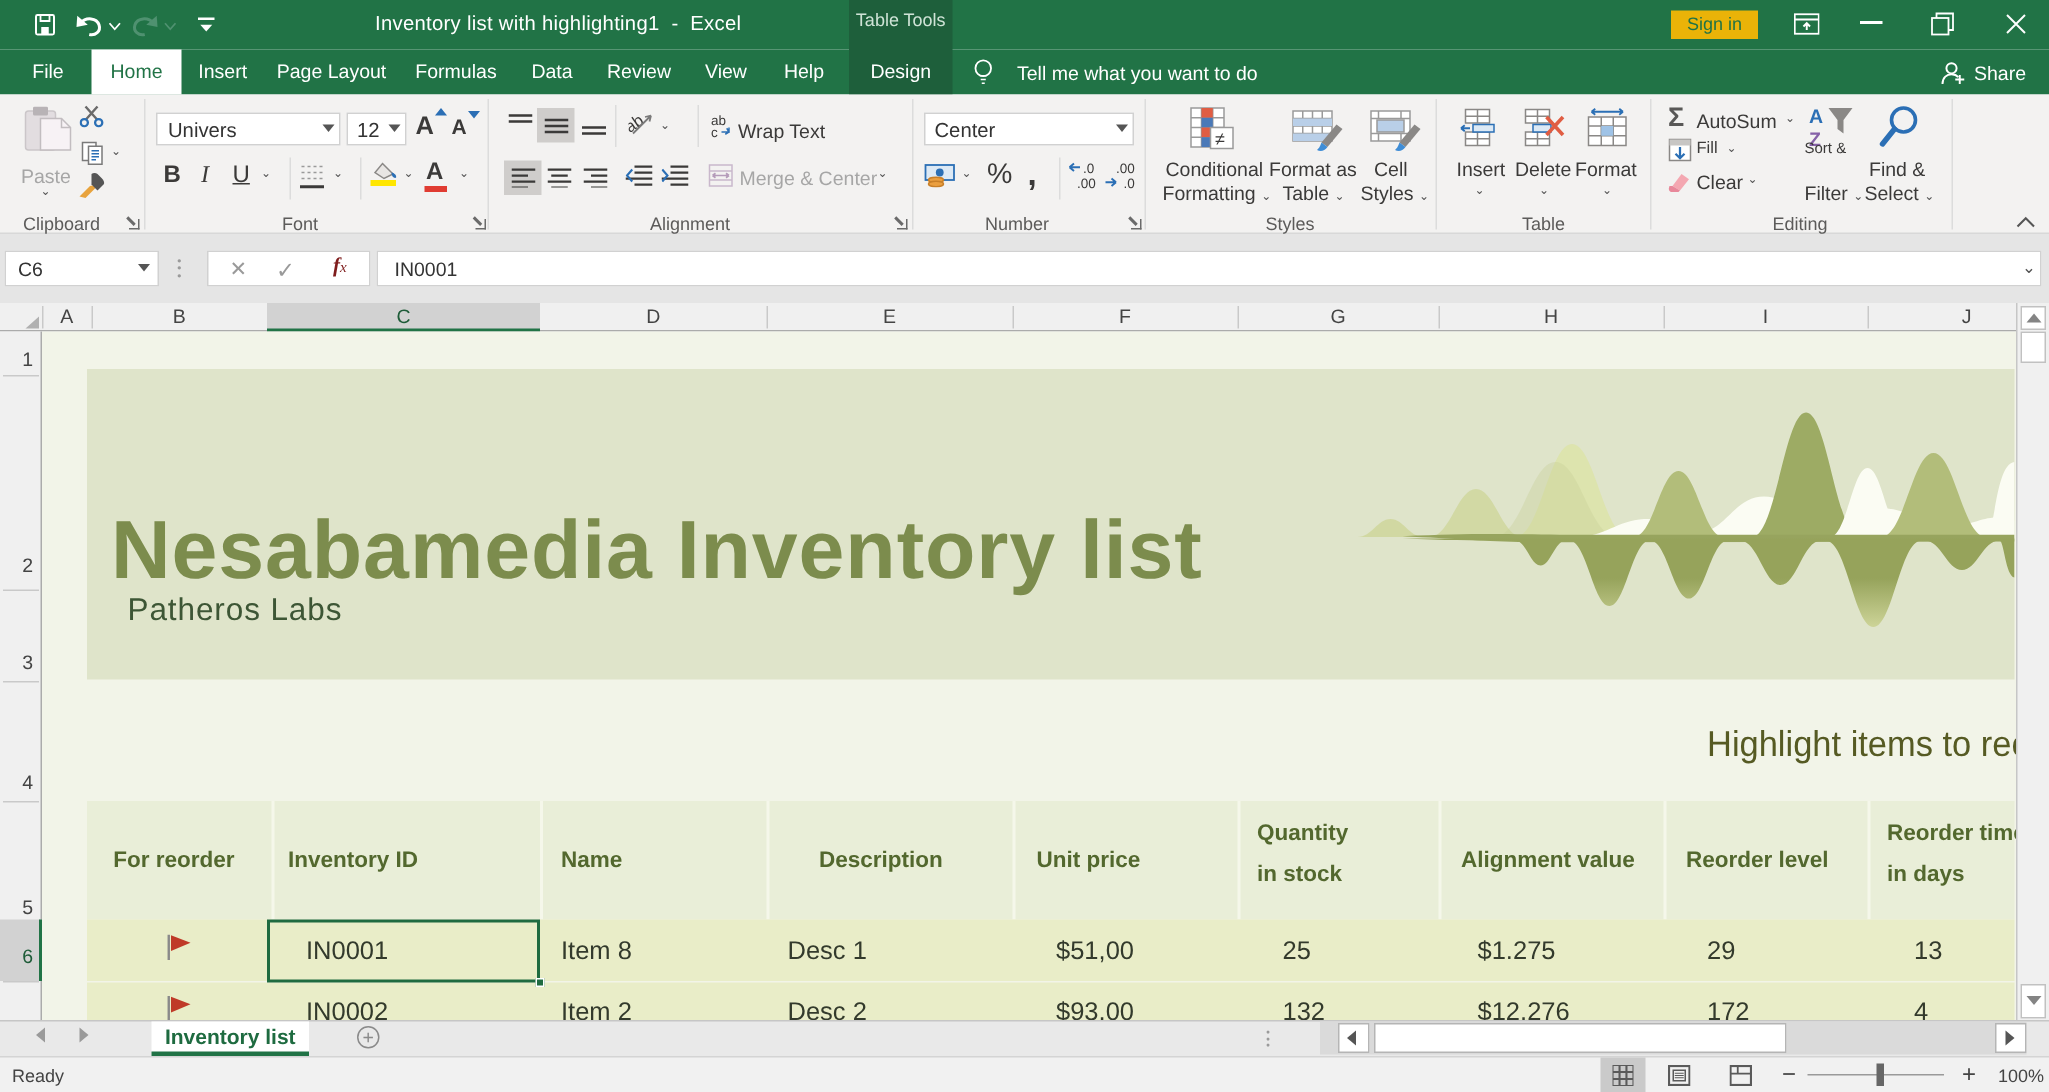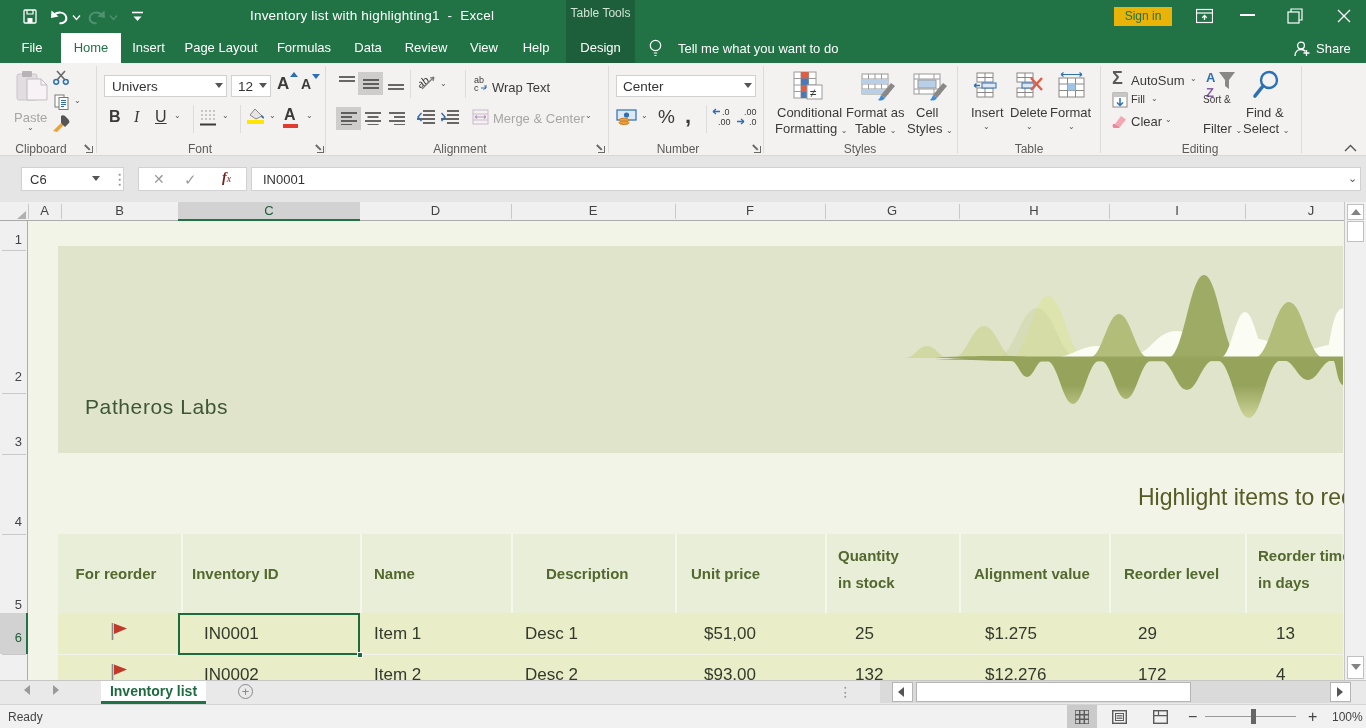--- a/index.html
+++ b/index.html
@@ -342,21 +342,21 @@
     <path d="M11 16 L3 26" stroke="#2b6fb5" stroke-width="3.6" stroke-linecap="round"></path>
   </svg>
   <div class="ab rtxt" style="left:1246px;top:105px;font-size:13px">Find &amp;</div>
   <div class="ab rtxt" style="left:1243px;top:121px;font-size:13px">Select <span class="chev">⌄</span></div>
   <div class="glabel" style="left:1170px;width:60px">Editing</div>
   <svg class="ab" style="left:1344px;top:144px" width="13" height="8" viewBox="0 0 13 8">
       <path d="M1 7 L6.5 1.5 L12 7" stroke="#555" stroke-width="1.4" fill="none"></path>
     </svg>
 
   <div class="ab" id="fbar"></div>
-  <div class="wbox" style="left:21px;top:167px;width:103px;height:24px;font-size:13px;color:#333;padding:4px 0 0 8px">C6</div>
+  <div class="wbox" style="left:3px;top:167px;width:103px;height:24px;font-size:13px;color:#333;padding:4px 0 0 8px">C6</div>
   <div class="ab" style="left:92px;top:176px;width:0;height:0;border-left:4px solid transparent;border-right:4px solid transparent;border-top:5px solid #555"></div>
   <div class="ab" style="left:118px;top:172px;color:#9a9a9a;font-size:5px;line-height:5px">●<br>●<br>●</div>
   <div class="wbox" style="left:138px;top:167px;width:109px;height:24px"></div>
   <div class="ab" style="left:153px;top:171px;color:#9a9a9a;font-size:14px">✕</div>
   <div class="ab" style="left:184px;top:171px;color:#9a9a9a;font-size:15px">✓</div>
   <div class="ab" style="left:222px;top:170px;color:#7f1d1d;font-size:14px;font-style:italic;font-family:'Liberation Serif',serif"><b>f</b><span style="font-size:10px">x</span></div>
   <div class="wbox" style="left:251px;top:167px;width:1110px;height:24px;font-size:13px;color:#333;padding:4px 0 0 11px">IN0001</div>
   <div class="ab chev" style="left:1348px;top:172px;font-size:11px;color:#555">⌄</div>
 
   <div class="ab" id="colhead"></div>
@@ -409,20 +409,21 @@
       <path d="M96 107.0 C114.0 107.0 120.6 57 137.0 57 C153.4 57 160.0 107.0 178 107.0 Z" fill="#c5cf96" opacity="0.35"></path>
       <path d="M150 107 C170 107 178 96 196 95 C214 94 216 104 232 104 C250 104 256 80 276 80 C296 80 300 102 318 102 C334 102 338 88 356 88 C374 88 378 100 396 100 C414 100 420 94 431 94 C438 94 441 96 443 96 L443 108 L150 108 Z" fill="#fbfcf3"></path>
       <path d="M189 107.0 C202.2 107.0 207.0 63 219.0 63 C231.0 63 235.8 107.0 249 107.0 Z" fill="#b2bd7a"></path>
       <path d="M268 107.0 C283.8 107.0 289.6 24 304.0 24 C318.4 24 324.2 107.0 340 107.0 Z" fill="#9dab64"></path>
       <path d="M320 107.0 C331.0 107.0 335.0 61 345.0 61 C355.0 61 359.0 107.0 370 107.0 Z" fill="#fbfcf3"></path>
       <path d="M354 107.0 C369.4 107.0 375.0 51 389.0 51 C403.0 51 408.6 107.0 424 107.0 Z" fill="#b2bd7a"></path>
       <path d="M424 107 C430 107 430 58 443 57 L443 107 Z" fill="#fbfcf3"></path>
       <path d="M35 106.5 C80 104.5 100 105 140 105.5 L443 105.5 L443 110 L140 110.5 C100 111 80 108.5 35 106.5 Z" fill="#97a45e"></path>
       <path d="M35 108 C70 109.5 95 109.3 110 109.3 C117.5 109.3 120.2 126 127.0 126 C133.8 126 136.5 109.3 144 109.3 L146 109.3 C157.9 109.3 162.2 153 173.0 153 C183.8 153 188.1 109.3 200 109.3 C211.4 109.3 215.6 148 226.0 148 C236.4 148 240.6 109.3 252 109.3 L260 109.3 C271.9 109.3 276.2 139 287.0 139 C297.8 139 302.1 109.3 314 109.3 L317 109.3 C331.1 109.3 336.2 167 349.0 167 C361.8 167 366.9 109.3 381 109.3 L383 109.3 C394.0 109.3 398.0 129 408.0 129 C418.0 129 422.0 109.3 433 109.3 C436 109.3 437 133 443 134 L443 108 Z" fill="url(#wgrad)"></path>
     </svg>
+    <div class="ab" style="left:46px;top:113px;font-weight:bold;font-size:55px;color:#7c8c4d;letter-spacing:0.6px;white-space:nowrap">Nesabamedia Inventory list</div>
     <div class="ab" style="left:57px;top:174px;font-size:21px;letter-spacing:0.6px;color:#3d5635">Patheros Labs</div>
     <div class="ab" style="left:1110px;top:262px;font-size:24px;color:#565a23;white-space:nowrap;transform:scaleX(0.957);transform-origin:0 0">Highlight items to reorder</div>
 
     <div class="ab" style="left:30px;top:313px;width:1285px;height:79px;background:#e9eed8"></div>
     <div class="ab" style="left:153px;top:313px;width:2px;height:79px;background:#f5f7ea"></div>
     <div class="ab" style="left:332px;top:313px;width:2px;height:79px;background:#f5f7ea"></div>
     <div class="ab" style="left:483px;top:313px;width:2px;height:79px;background:#f5f7ea"></div>
     <div class="ab" style="left:647px;top:313px;width:2px;height:79px;background:#f5f7ea"></div>
     <div class="ab" style="left:797px;top:313px;width:2px;height:79px;background:#f5f7ea"></div>
     <div class="ab" style="left:931px;top:313px;width:2px;height:79px;background:#f5f7ea"></div>
@@ -442,21 +443,21 @@
     <div class="ab" style="left:30px;top:434px;width:1285px;height:25px;background:#e9edc8"></div>
     <svg class="ab flag" style="left:82px;top:402px" width="18" height="17" viewBox="0 0 18 17">
         <path d="M2.5 0 v17" stroke="#8a8a8a" stroke-width="1.6"></path>
         <path d="M4 0.5 L17 5.5 L4 11 Z" fill="#bf3a28"></path>
       </svg>
     <svg class="ab flag" style="left:82px;top:443px" width="18" height="17" viewBox="0 0 18 17">
         <path d="M2.5 0 v17" stroke="#8a8a8a" stroke-width="1.6"></path>
         <path d="M4 0.5 L17 5.5 L4 11 Z" fill="#bf3a28"></path>
       </svg>
     <div class="td" style="left:176px;top:403px">IN0001</div>
-    <div class="td" style="left:346px;top:403px">Item 1</div>
+    <div class="td" style="left:346px;top:403px">Item 8</div>
     <div class="td" style="left:497px;top:403px">Desc 1</div>
     <div class="td" style="left:676px;top:403px">$51,00</div>
     <div class="td" style="left:827px;top:403px">25</div>
     <div class="td" style="left:957px;top:403px">$1.275</div>
     <div class="td" style="left:1110px;top:403px">29</div>
     <div class="td" style="left:1248px;top:403px">13</div>
     <div class="td" style="left:176px;top:444px">IN0002</div>
     <div class="td" style="left:346px;top:444px">Item 2</div>
     <div class="td" style="left:497px;top:444px">Desc 2</div>
     <div class="td" style="left:676px;top:444px">$93,00</div>

